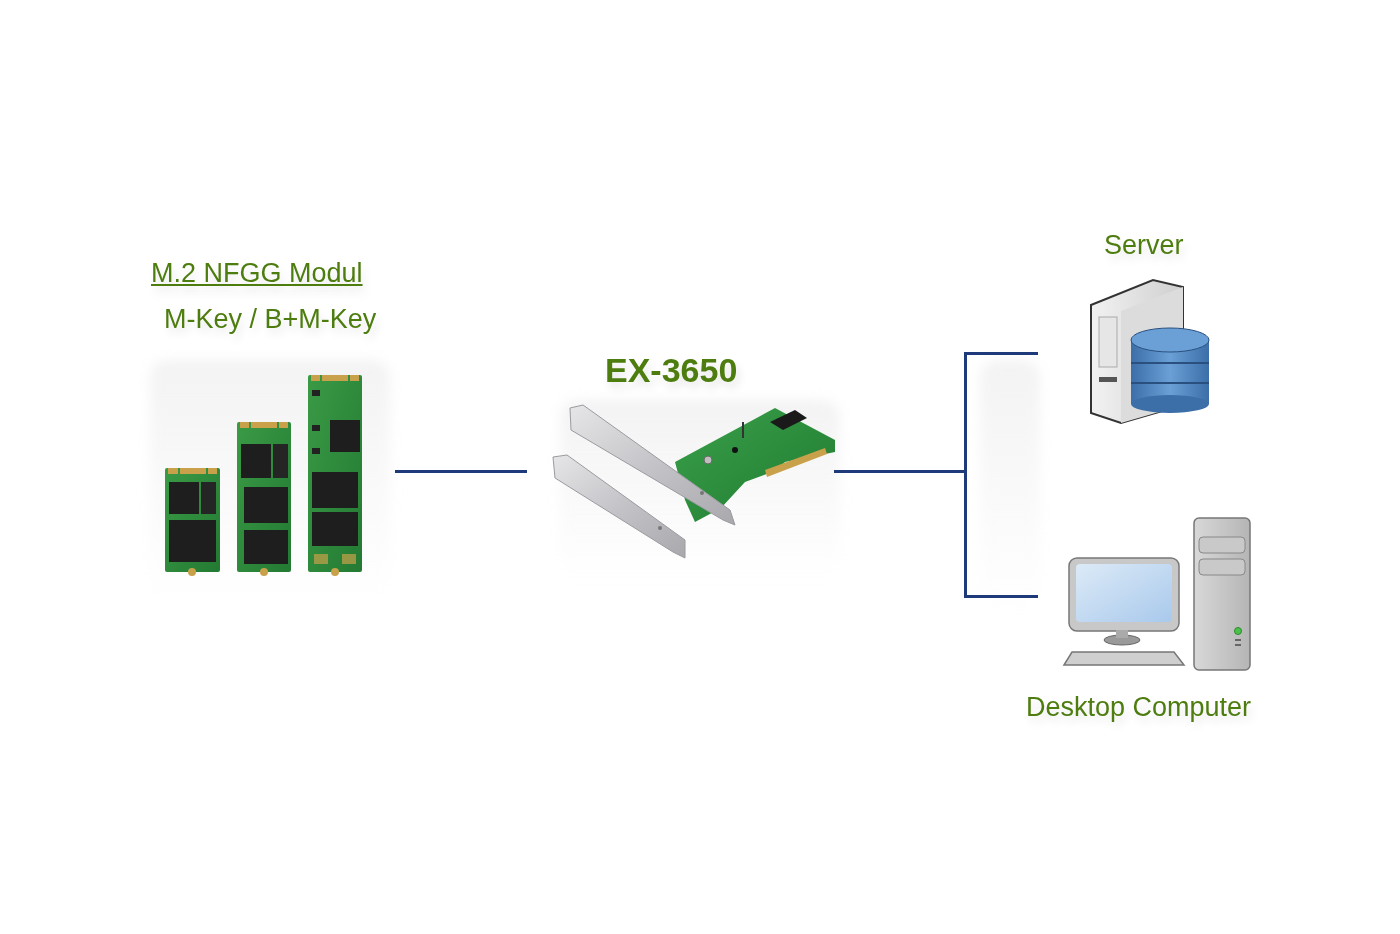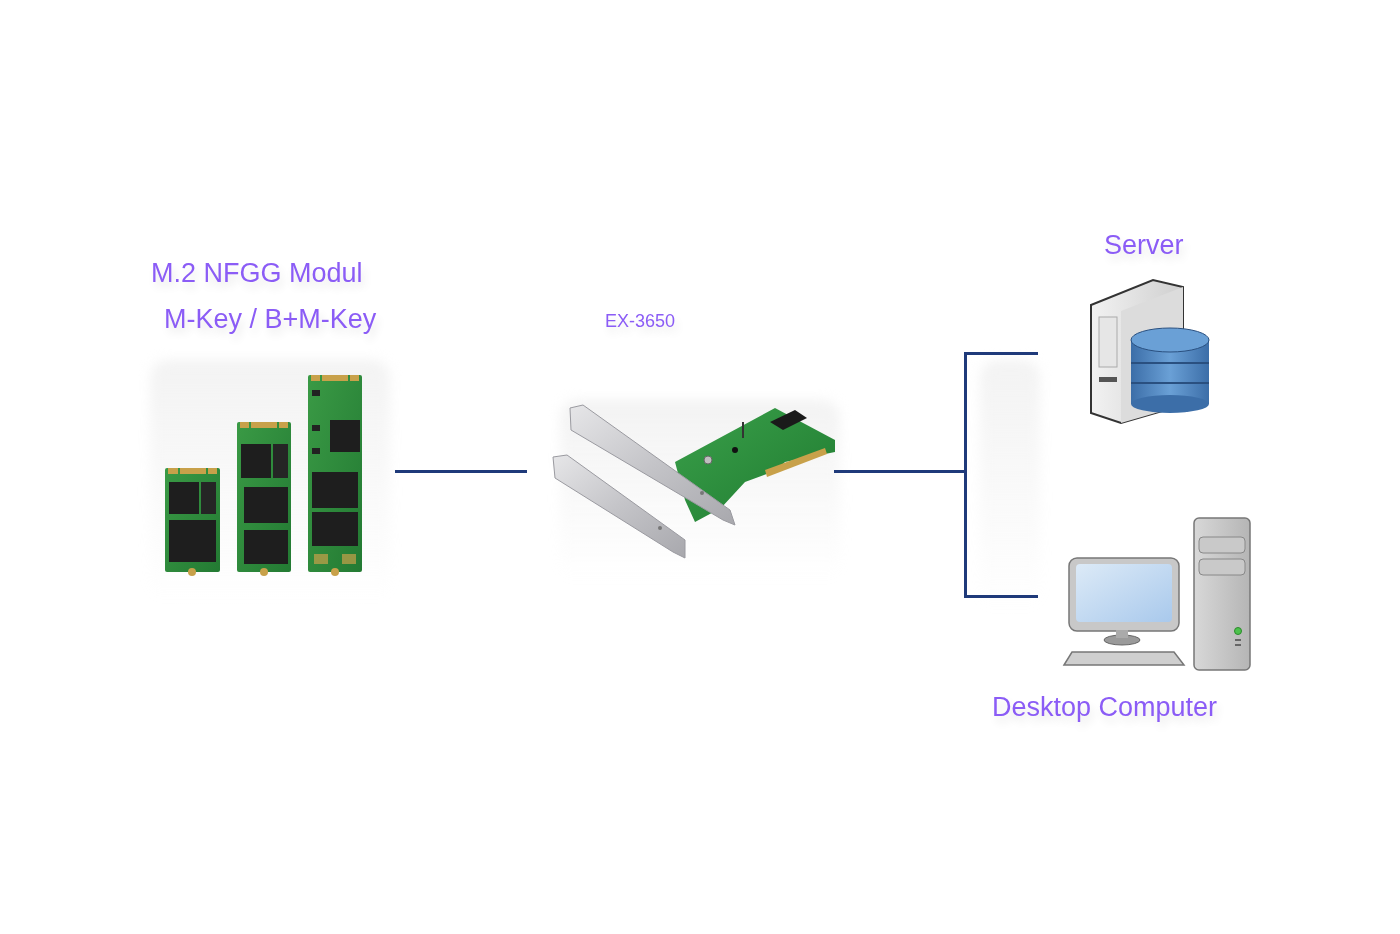--- a/index.html
+++ b/index.html
@@ -1,30 +1,30 @@
 <!DOCTYPE html>
 <html><head>
 <meta charset="utf-8">
 <style>
   html, body { margin:0; padding:0; background:#ffffff; }
   body { width:1400px; height:934px; position:relative; overflow:hidden; font-family:"Liberation Sans", sans-serif; }
   .abs { position:absolute; }
-  .label { color:#8b5cf6; font-size:27px; white-space:nowrap; text-shadow: 3px 6px 8px rgba(0,0,0,0.10); }
-  .label.bold { font-weight:normal; font-size:18px; }
+  .label { color:#4d7c0f; font-size:27px; white-space:nowrap; text-shadow: 3px 6px 8px rgba(0,0,0,0.10); }
+  .label.bold { font-weight:bold; font-size:34px;margin-top:40px; }
   .shadow-box { position:absolute; background:linear-gradient(180deg, rgba(235,235,235,0.6), rgba(245,245,245,0.0)); border-radius:18px; filter:blur(6px); }
   svg { display:block; }
 </style>
 </head>
 <body>
 
 <div class="shadow-box" style="left:150px;top:360px;width:240px;height:240px;"></div>
 <div class="shadow-box" style="left:560px;top:400px;width:280px;height:180px;"></div>
 <div class="shadow-box" style="left:980px;top:360px;width:60px;height:250px;"></div>
 
-<div class="abs label" style="left:151px;top:258px;">M.2 NFGG Modul</div>
+<div class="abs label" style="left:151px;top:258px;text-decoration:underline;">M.2 NFGG Modul</div>
 <div class="abs label" style="left:164px;top:304px;">M-Key / B+M-Key</div>
 
 <svg class="abs" style="left:160px;top:370px;" width="210" height="210">
   <defs>
     <linearGradient id="pcb" x1="0" y1="0" x2="1" y2="1">
       <stop offset="0" stop-color="#3a9a45"></stop>
         <stop offset="1" stop-color="#237a33"></stop>
     </linearGradient>
   </defs>
 
@@ -162,13 +162,13 @@
 
   <g>
     <rect x="17" y="43" width="110" height="73" rx="8" fill="#c8c8c8" stroke="#777" stroke-width="1.5"></rect>
     <rect x="24" y="49" width="96" height="58" rx="4" fill="url(#screen)"></rect>
     <ellipse cx="70" cy="125" rx="18" ry="5" fill="#9a9a9a" stroke="#666" stroke-width="1"></ellipse>
     <rect x="64" y="115" width="12" height="8" fill="#aaa"></rect>
   </g>
 
   <polygon points="12,150 20,137 122,137 132,150" fill="#cfcfcf" stroke="#777" stroke-width="1.5"></polygon>
 </svg>
-<div class="abs label" style="left:992px;top:692px;">Desktop Computer</div>
+<div class="abs label" style="left:1026px;top:692px;">Desktop Computer</div>
 
 </body></html>

